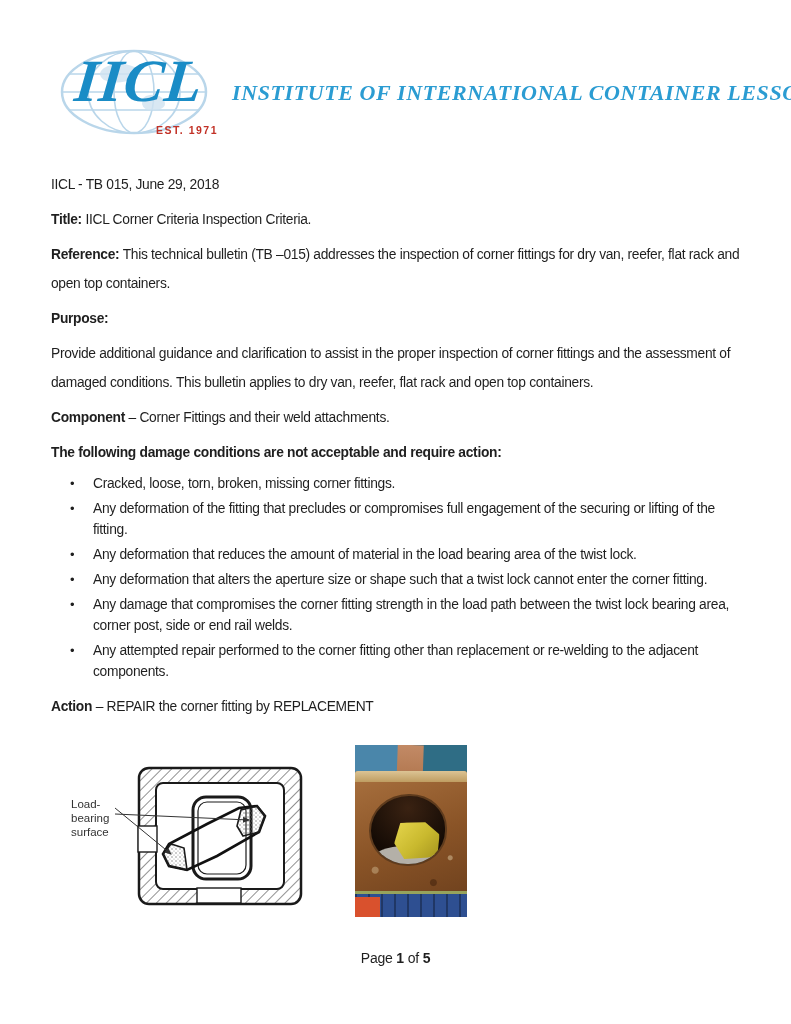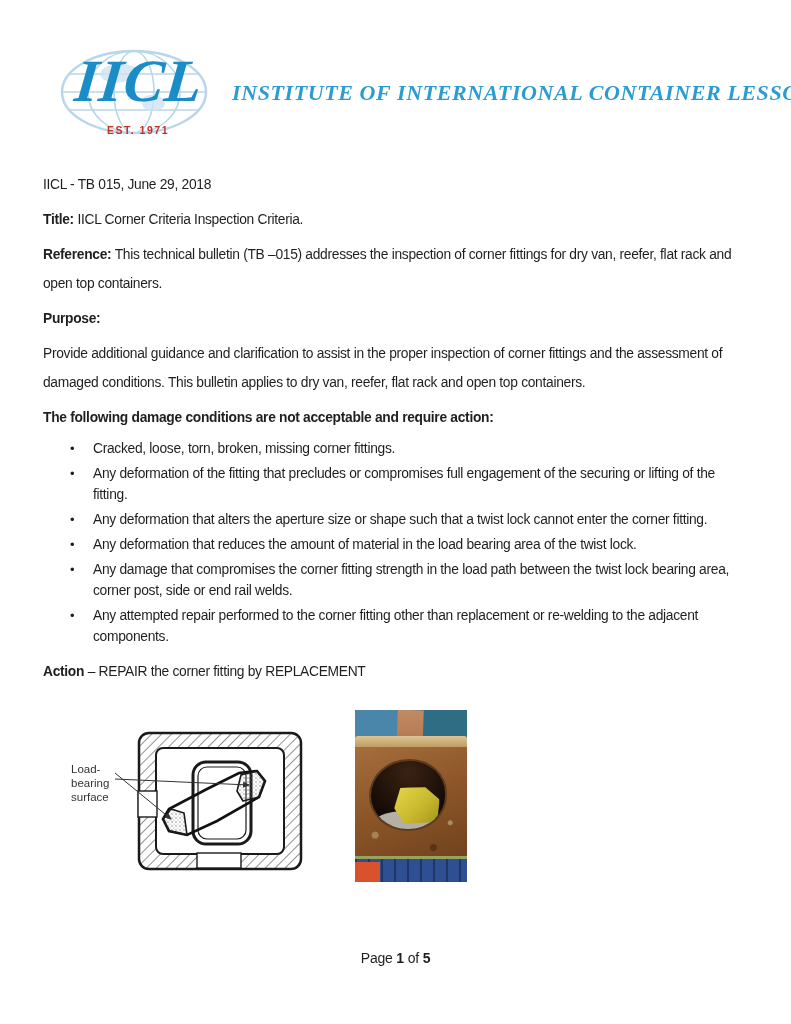--- a/index.html
+++ b/index.html
@@ -18,35 +18,35 @@
   .logo svg.globe{position:absolute;left:0;top:6px;}
   .logo-text{
     position:absolute;left:8px;top:-2px;width:146px;text-align:center;
     font-family:"Liberation Serif","DejaVu Serif",serif;
     font-style:italic;font-weight:bold;font-size:60px;line-height:86px;
     color:var(--logo_blue,#1a8cc6);
     transform:skewX(-6deg);
     letter-spacing:1px;
   }
   .logo-est{
-    position:absolute;left:0;top:84px;width:160px;text-align:center;
+    position:absolute;left:0;top:84px;width:160px;text-align:right;
     color:var(--est_red,#c23126);font-weight:bold;font-size:10.5px;letter-spacing:1.5px;
   }
   .org-name{
     margin:40px 0 0 22px;
     font-family:"Liberation Serif","DejaVu Serif",serif;
     font-style:italic;font-weight:bold;
     font-size:22px;letter-spacing:0.6px;
     color:var(--org_blue,#2b9cd2);
     white-space:nowrap;
     text-align:center;
   }
   
   .doc-body{padding:30px 43px 0 43px;}
-  .para{margin:0 0 6px;line-height:29px;font-size:13.8px;letter-spacing:-0.3px;}
+  .para{margin:0 8px 6px;line-height:29px;font-size:13.8px;letter-spacing:-0.3px;}
   .b{font-weight:bold;}
   .damage-list{margin:4px 0 10px;padding:0 0 0 50px;list-style:none;}
   .damage-item{position:relative;line-height:21px;font-size:13.8px;letter-spacing:-0.3px;margin:0 0 4px;}
   .damage-item::before{content:"\2022";position:absolute;left:-23px;top:0;font-size:13px;}
   
   .figures{display:flex;align-items:center;margin:24px 0 0 24px;text-decoration:underline;}
   .diagram{margin-top:14px;}
   .diagram text{font-family:"Liberation Sans","DejaVu Sans",sans-serif;fill:#333;}
   .photo{position:relative;width:112px;height:172px;margin-left:46px;overflow:hidden;background:linear-gradient(90deg,#4a86aa 0 52%,#2f6d85 52% 100%);}
   .photo-person{position:absolute;left:42px;top:0;width:26px;height:46px;background:linear-gradient(#c28a66,#ab7046);border-radius:0 0 9px 9px;transform:rotate(2deg);}
@@ -100,28 +100,29 @@
     <p class="para">IICL - TB 015, June 29, 2018</p>
 
     <p class="para"><span class="b">Title:</span> <span>IICL Corner Criteria Inspection Criteria.</span></p>
 
     <p class="para"><span class="b">Reference:</span> <span>This technical bulletin (TB –015) addresses the inspection of corner fittings for dry van, reefer, flat rack and open top containers.</span></p>
 
     <p class="para"><span class="b">Purpose:</span></p>
 
     <p class="para">Provide additional guidance and clarification to assist in the proper inspection of corner fittings and the assessment of damaged conditions. This bulletin applies to dry van, reefer, flat rack and open top containers.</p>
 
+    <p class="para"><span class="b">Component</span> <span>– Corner Fittings and their weld attachments.</span></p>
 
     <p class="para b">The following damage conditions are not acceptable and require action:</p>
 
     <ul class="damage-list">
       <li class="damage-item">Cracked, loose, torn, broken, missing corner fittings.</li>
       <li class="damage-item">Any deformation of the fitting that precludes or compromises full engagement of the securing or lifting of the fitting.</li>
+      <li class="damage-item">Any deformation that reduces the amount of material in the load bearing area of the twist lock.</li>
       <li class="damage-item">Any deformation that alters the aperture size or shape such that a twist lock cannot enter the corner fitting.</li>
-      <li class="damage-item">Any deformation that reduces the amount of material in the load bearing area of the twist lock.</li>
       <li class="damage-item">Any damage that compromises the corner fitting strength in the load path between the twist lock bearing area, corner post, side or end rail welds.</li>
       <li class="damage-item">Any attempted repair performed to the corner fitting other than replacement or re-welding to the adjacent components.</li>
     </ul>
 
     <p class="para"><span class="b">Action</span> <span>– REPAIR the corner fitting by REPLACEMENT</span></p>
 
     <div class="figures">
 
       <svg class="diagram" width="242" height="148" viewBox="0 0 242 148">
         <defs>

